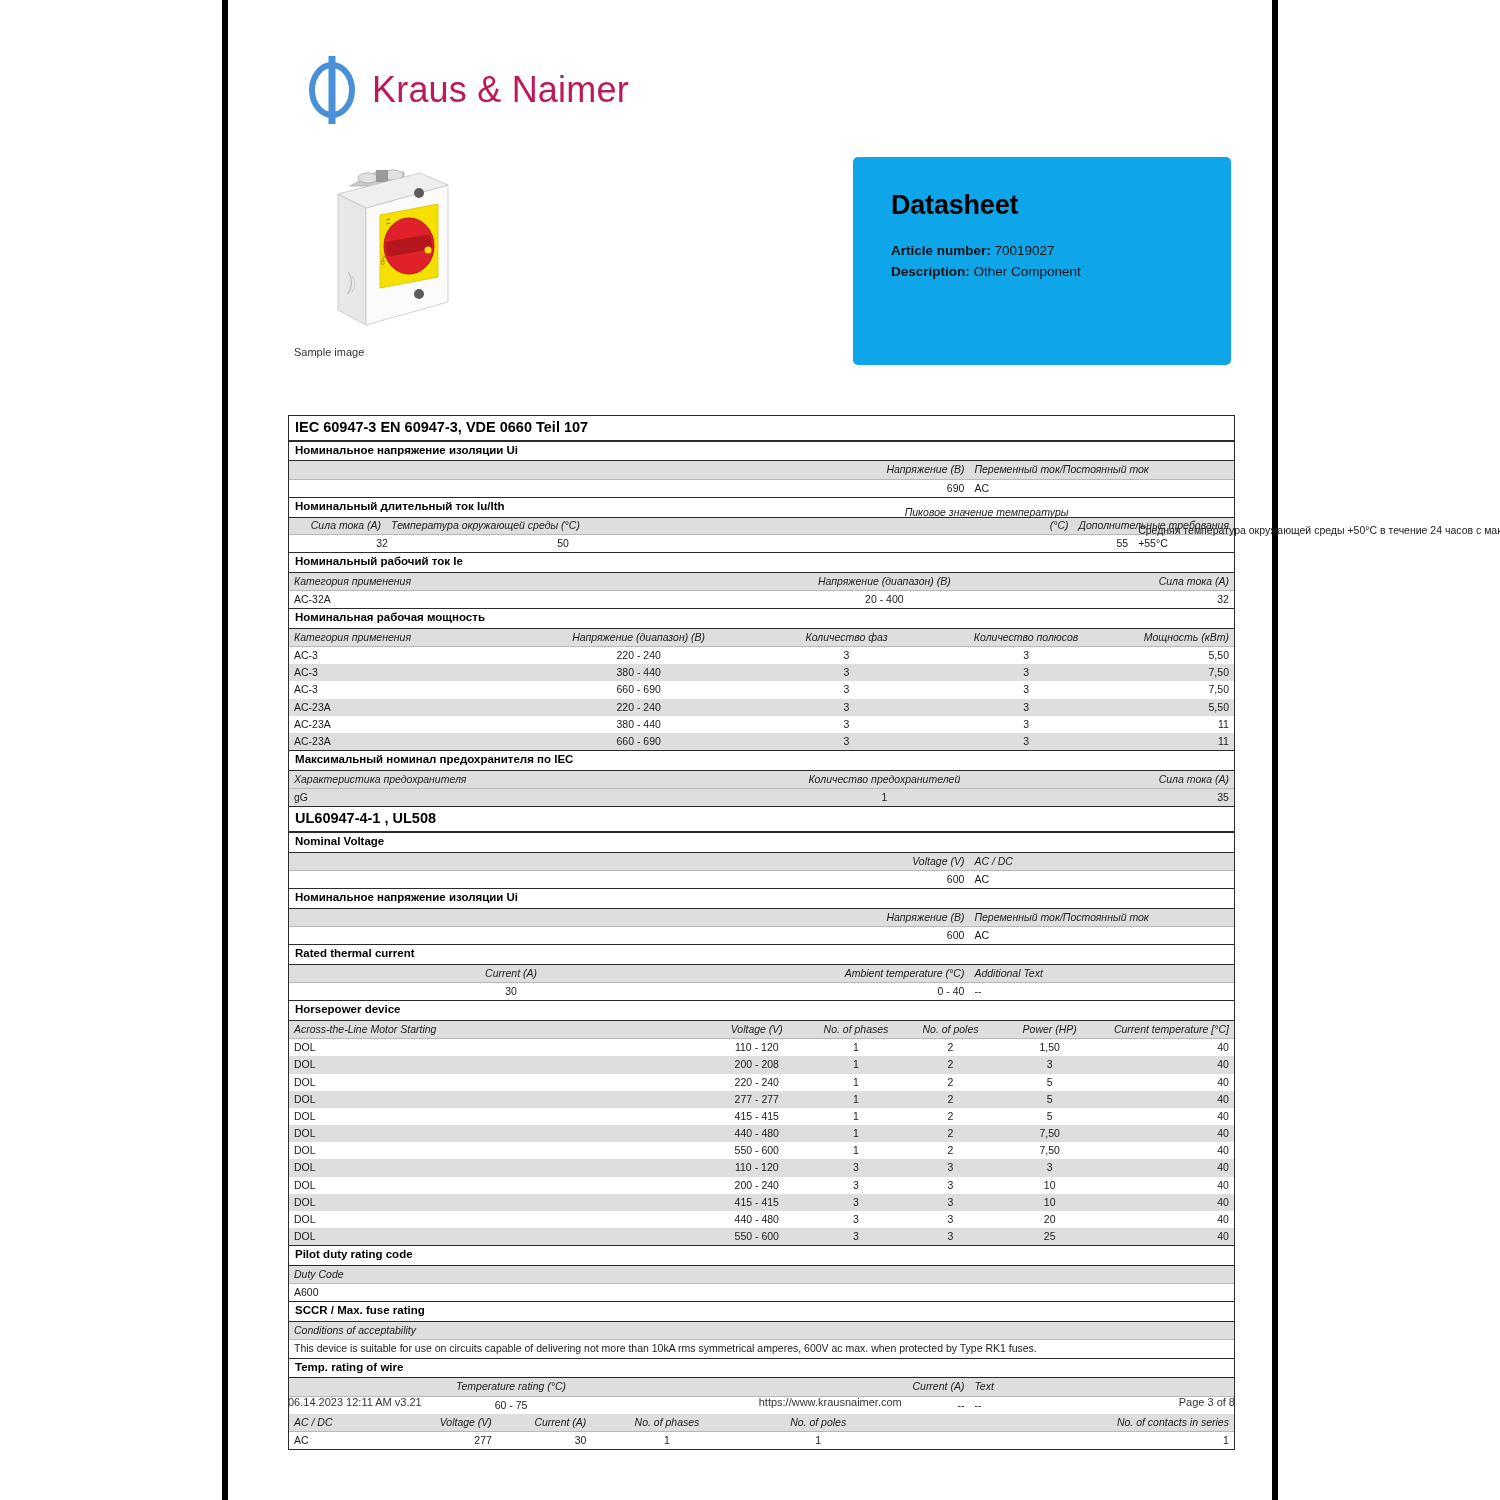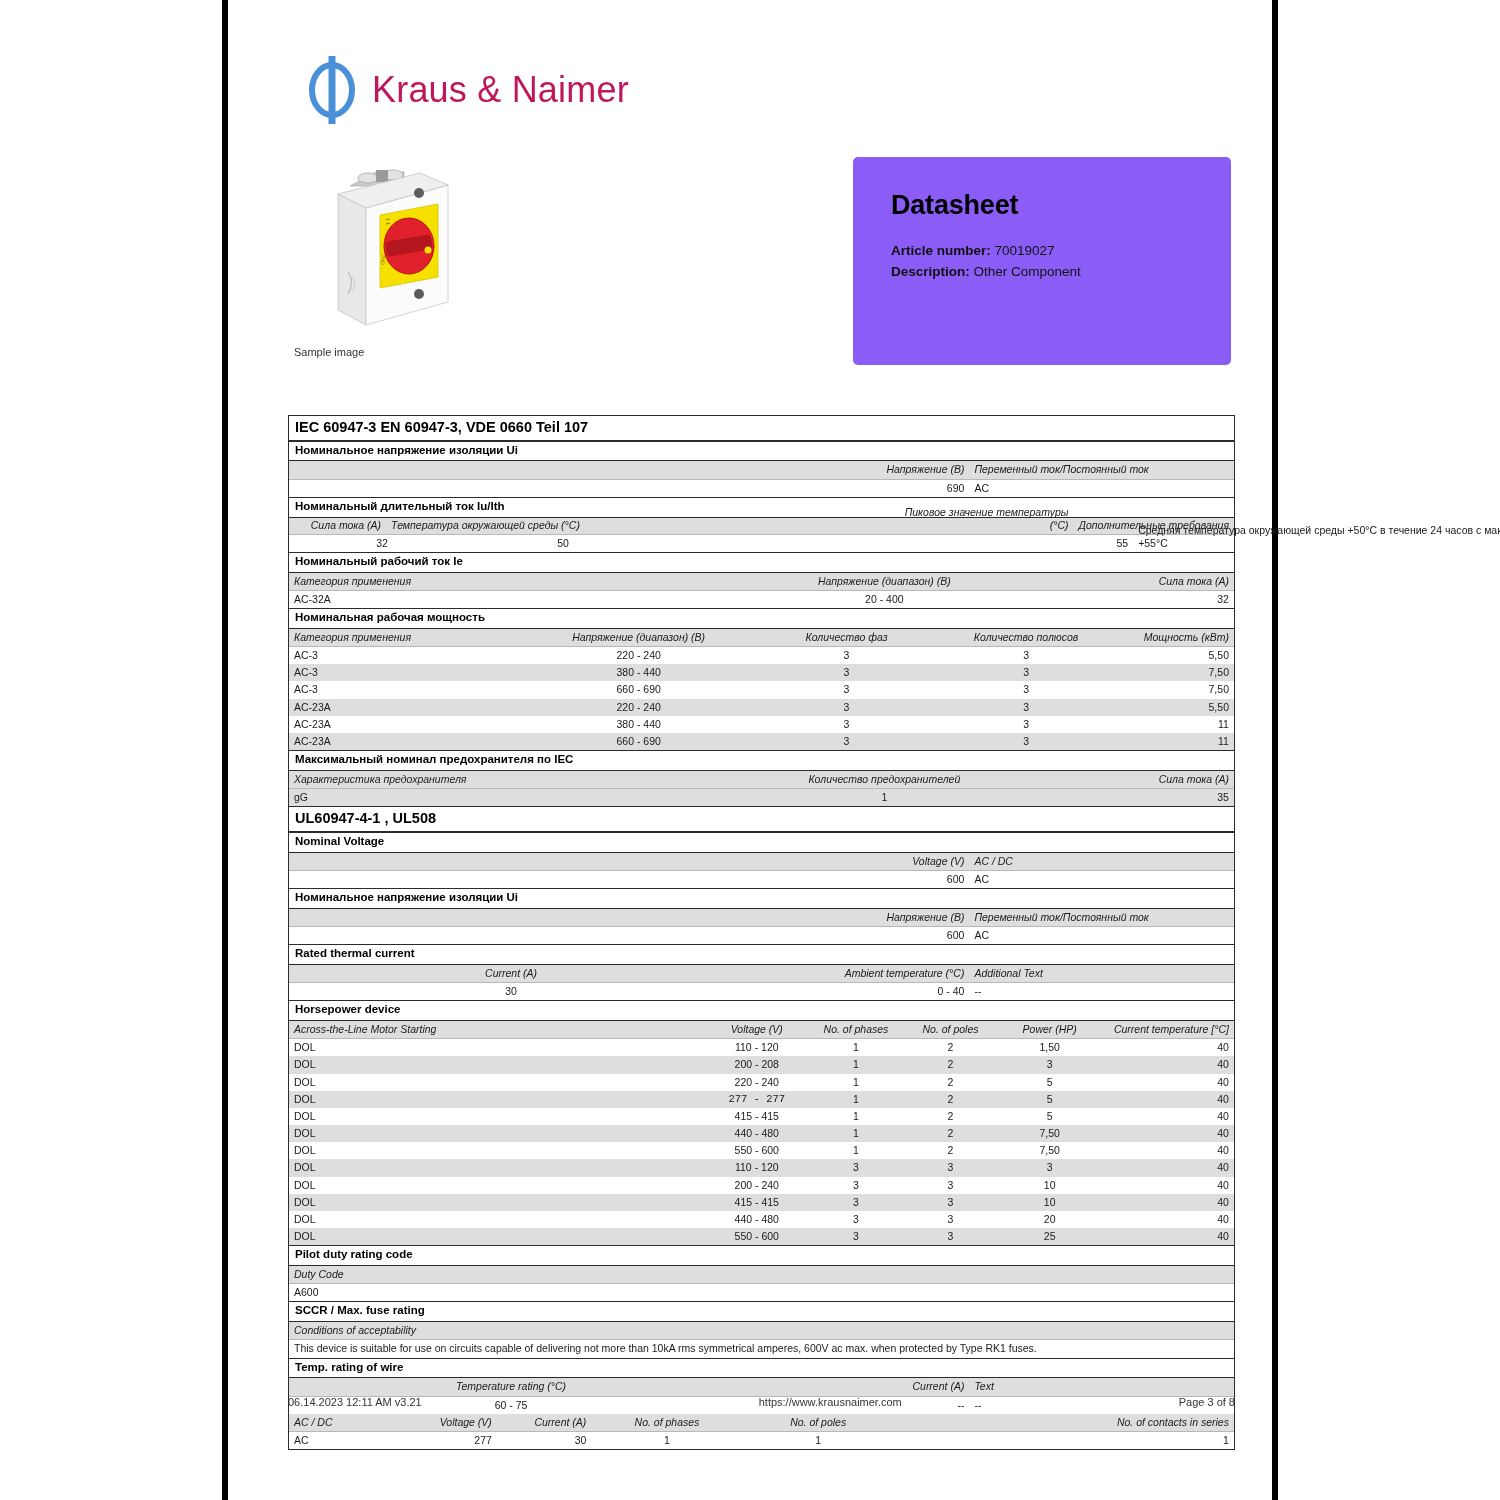--- a/index.html
+++ b/index.html
@@ -76,21 +76,21 @@
     color: #333333;
   }
 
   
   .info-card {
     position: absolute;
     left: 625px;
     top: 157px;
     width: 378px;
     height: 208px;
-    background: #8b5cf6;
+    background: #0ea5e9;
     border-radius: 5px;
     box-sizing: border-box;
     padding: 33px 0 0 38px;
   }
   .info-title {
     font-size: 27px;
     font-weight: bold;
     color: #000000;
     margin: 0 0 20px 0;
     letter-spacing: -0.2px;
@@ -403,21 +403,21 @@
           <div class="row plain">
             <div class="cell l" style="width: 44%;">DOL</div>
             <div class="cell c" style="width: 11%;">220 - 240</div>
             <div class="cell c" style="width: 10%;">1</div>
             <div class="cell c" style="width: 10%;">2</div>
             <div class="cell c" style="width: 11%;">5</div>
             <div class="cell r" style="width: 14%;">40</div>
           </div>
           <div class="row zebra">
             <div class="cell l" style="width: 44%;">DOL</div>
-            <div class="cell c" style="width: 11%; font-family: Liberation Mono, monospace;">277 - 277</div>
+            <div class="cell c" style="width: 11%;">277 - 277</div>
             <div class="cell c" style="width: 10%;">1</div>
             <div class="cell c" style="width: 10%;">2</div>
             <div class="cell c" style="width: 11%;">5</div>
             <div class="cell r" style="width: 14%;">40</div>
           </div>
           <div class="row plain">
             <div class="cell l" style="width: 44%;">DOL</div>
             <div class="cell c" style="width: 11%;">415 - 415</div>
             <div class="cell c" style="width: 10%;">1</div>
             <div class="cell c" style="width: 10%;">2</div>

